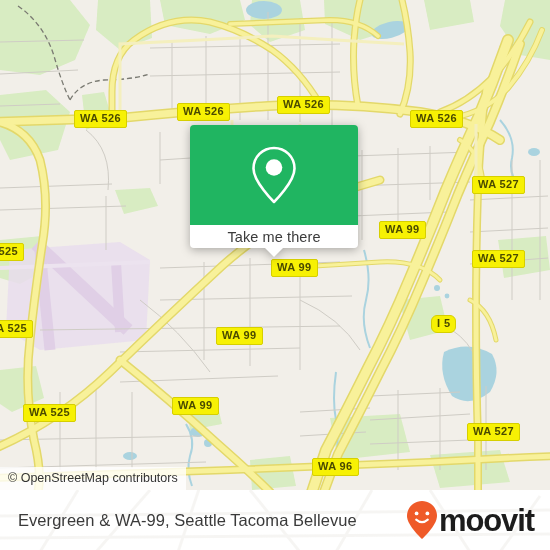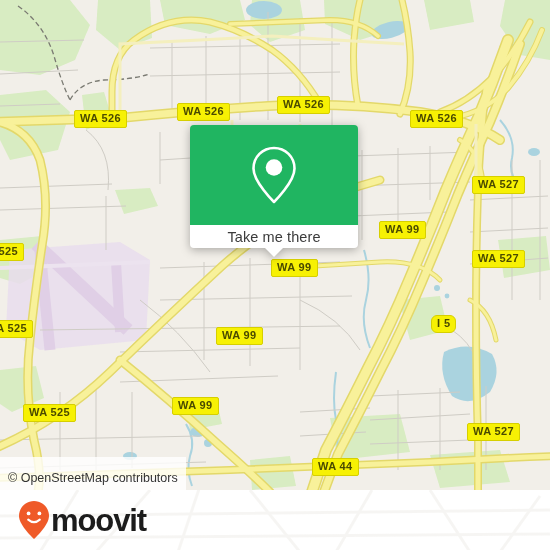--- a/index.html
+++ b/index.html
@@ -90,21 +90,21 @@
   }
 
   
   #attribution {
     position: absolute;
     left: 0;
     bottom: 0;
     background: rgba(255,255,255,.80);
     font-size: 12.5px;
     color: #333333;
-    padding: 13px 8px 4px 8px;
+    padding: 3px 8px 4px 8px;
     font-family: "Liberation Sans", sans-serif;
     line-height: 16px;
   }
 
   
   #bottombar {
     position: absolute;
     left: 0;
     top: 490px;
     width: 550px;
@@ -308,21 +308,21 @@
       <div class="shield" style="left:472px; top:176px;">WA 527</div>
       <div class="shield" style="left:472px; top:250px;">WA 527</div>
       <div class="shield" style="left:379px; top:221px;">WA 99</div>
       <div class="shield" style="left:271px; top:259px;">WA 99</div>
       <div class="shield" style="left:216px; top:327px;">WA 99</div>
       <div class="shield" style="left:172px; top:397px;">WA 99</div>
       <div class="shield" style="left:-29px; top:243px;">WA 525</div>
       <div class="shield" style="left:-20px; top:320px;">WA 525</div>
       <div class="shield" style="left:23px;  top:404px;">WA 525</div>
       <div class="shield" style="left:431px; top:315px;border-radius:6px;">I 5</div>
-      <div class="shield" style="left:312px; top:458px;">WA 44</div>
+      <div class="shield" style="left:312px; top:458px;">WA 96</div>
       <div class="shield" style="left:467px; top:423px;">WA 527</div>
     </div>
 
     <div id="popup">
       <div id="popup-image">
         <svg width="52" height="62" viewBox="0 0 52 62">
           <path d="M26 4 C14.5 4 5.5 13 5.5 24.5 C5.5 38 26 58 26 58 C26 58 46.5 38 46.5 24.5 C46.5 13 37.5 4 26 4 Z" fill="none" stroke="#ffffff" stroke-width="2.6" stroke-linejoin="round"></path>
           <circle cx="26" cy="23.5" r="8.3" fill="#ffffff"></circle>
         </svg>
       </div>
@@ -336,20 +336,21 @@
   </div>
 
   <div id="bottombar">
     <svg id="bottom-watermark" viewBox="0 0 550 60">
       <g fill="none" stroke="#e4e1da" stroke-width="3">
         <path d="M40,62 L78,0 M96,62 L150,0 M200,-4 L178,62 M250,0 L300,62 M336,62 L372,0 M430,0 L470,62 M500,62 L540,6"></path>
         <path d="M0,26 L550,20 M0,48 L550,44"></path>
       </g>
     </svg>
 
+    <div id="place-title">Evergreen &amp; WA-99, Seattle Tacoma Bellevue</div>
 
     <div id="moovit-logo">
       <svg width="32" height="40" viewBox="0 0 32 40">
         <path d="M16 1 C7.7 1 1 7.7 1 16 C1 25.5 16 39 16 39 C16 39 31 25.5 31 16 C31 7.7 24.3 1 16 1 Z" fill="#ef5a28"></path>
         <circle cx="10.6" cy="13.4" r="1.9" fill="#ffffff"></circle>
         <circle cx="21.4" cy="13.4" r="1.9" fill="#ffffff"></circle>
         <path d="M10.2 19.6 Q16 24.6 21.8 19.6" fill="none" stroke="#ffffff" stroke-width="2.1" stroke-linecap="round"></path>
       </svg>
       <span id="moovit-wordmark">moovit</span>
     </div>

